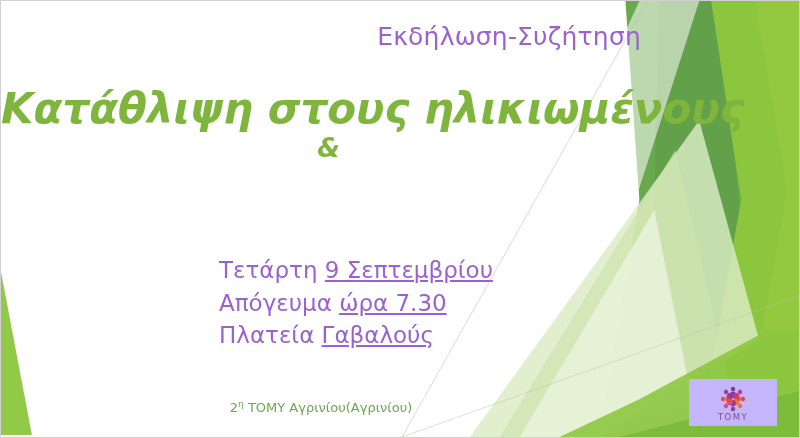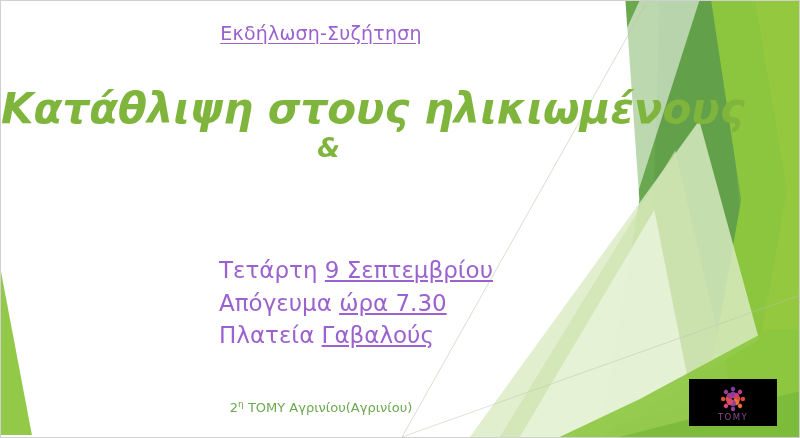--- a/index.html
+++ b/index.html
@@ -30,26 +30,25 @@
     inset: 0;
     z-index: 2;
   }
 
   
   .event-label {
     position: absolute;
     top: 22px;
     left: 0;
     width: 640px;
-    text-align: center;
-    font-family: "DejaVu Sans", sans-serif;
-    font-size: 19px;
+    text-align: right;
+    font-family: "DejaVu Sans", sans-serif;
+    font-size: 25px;
     line-height: 1.1;
     color: #9b62cf;
-    text-decoration: underline;
     text-underline-offset: 3px;
     letter-spacing: 0.2px;
   }
 
   
   .title-block {
     position: absolute;
     top: 82px;
     left: 0;
     width: 655px;
@@ -112,21 +111,21 @@
     line-height: 0;
   }
 
   
   .logo-card {
     position: absolute;
     left: 688px;
     top: 378px;
     width: 88px;
     height: 47px;
-    background: #000000;
+    background: #c4b5fd;
     z-index: 3;
     display: flex;
     flex-direction: column;
     align-items: center;
     justify-content: center;
   }
   .logo-mark {
     width: 30px;
     height: 30px;
     display: block;

